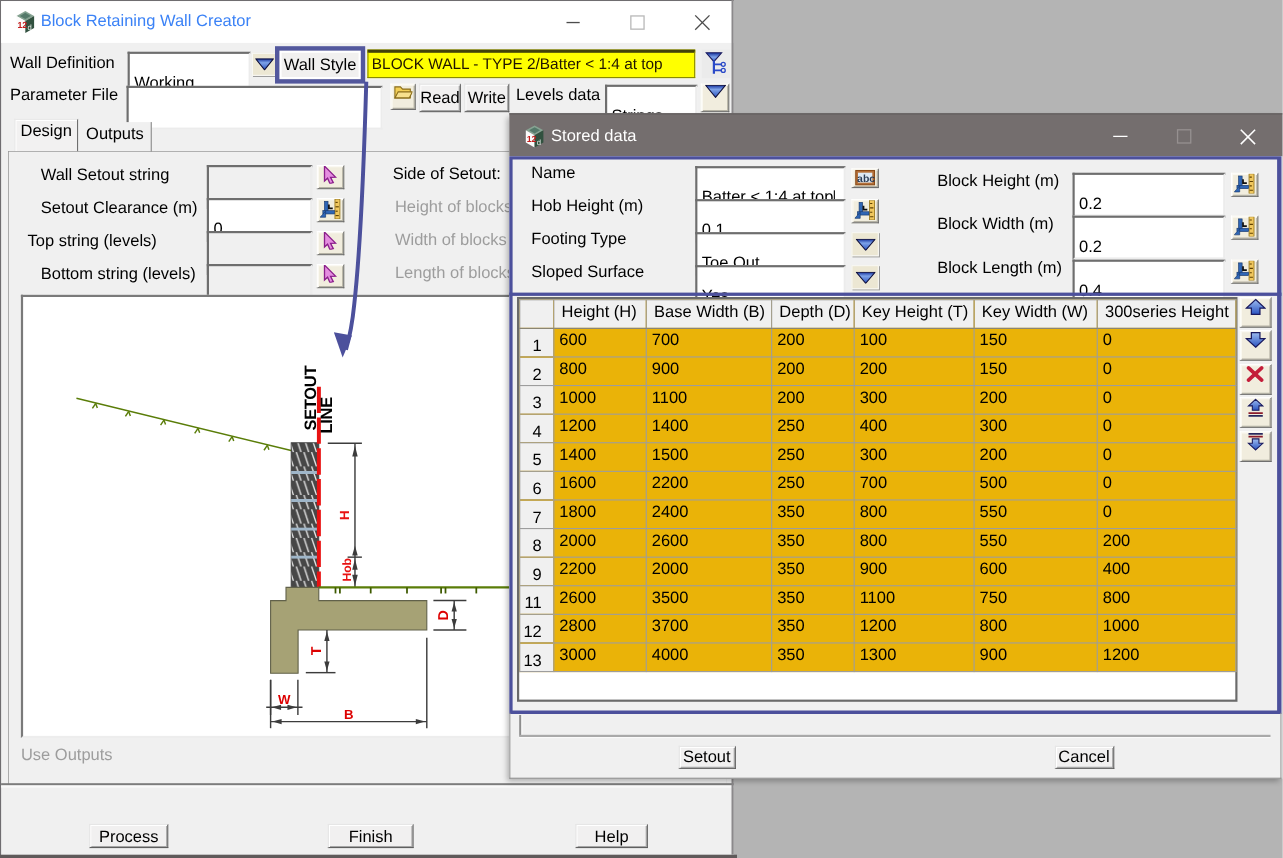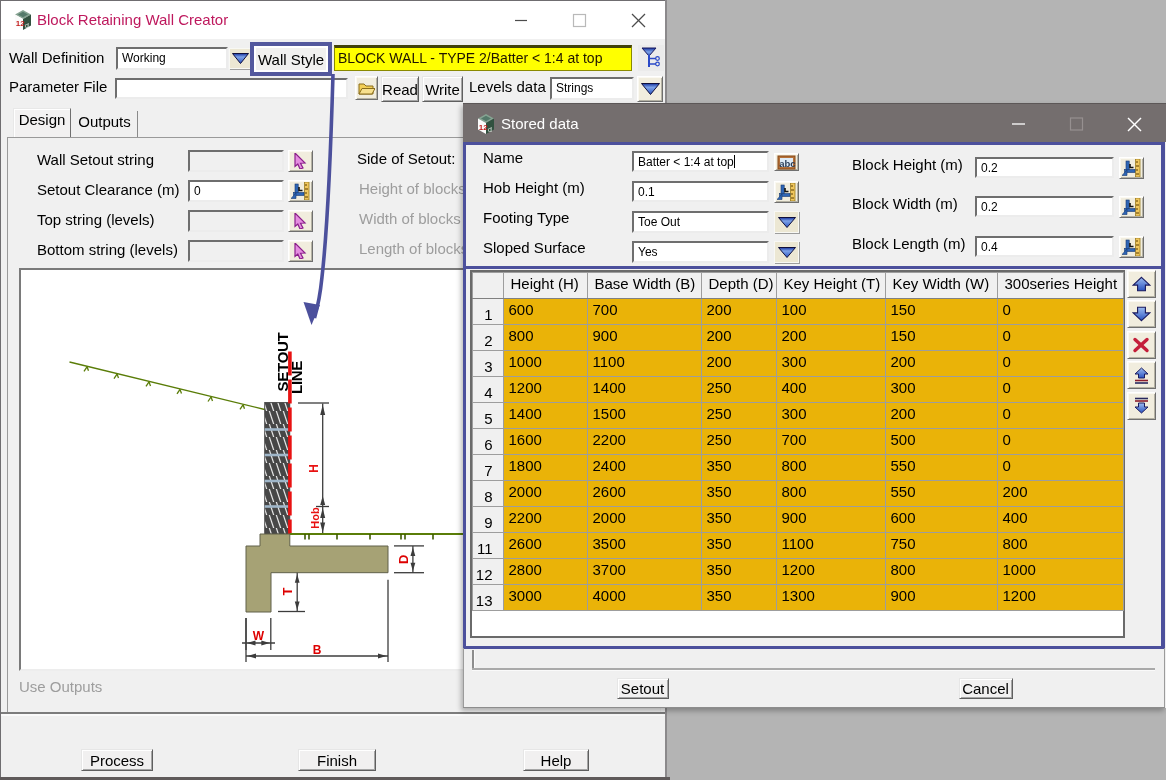--- a/index.html
+++ b/index.html
@@ -1,41 +1,41 @@
 <!DOCTYPE html>
 <html><head><meta charset="utf-8"><style>
 *{margin:0;padding:0;box-sizing:border-box}
 html,body{width:1166px;height:780px;overflow:hidden}
 body{background:#b4b4b4;font-family:"Liberation Sans",sans-serif;position:relative;font-size:15px;color:#000}
 .abs{position:absolute}
 .lbl{position:absolute;font-size:15px;white-space:nowrap}
 .glbl{position:absolute;font-size:15px;color:#9d9d9d;white-space:nowrap}
-.tb{position:absolute;background:#fff;border:2px solid;border-color:#6e6e6e #ececec #ececec #6e6e6e;font-size:12px;line-height:17px;padding:1px 4px;white-space:nowrap;overflow:hidden}
+.tb{position:absolute;background:#fff;border:2px solid;border-color:#6e6e6e #ececec #ececec #6e6e6e;font-size:15px;line-height:17px;padding:18px 4px;white-space:nowrap;overflow:hidden}
 .tbd{background:#f0f0f0}
 .btn{position:absolute;background:#f1f0f0;border:1px solid;border-color:#e6e6e6 #5f5f5f #5f5f5f #e6e6e6;box-shadow:inset 1px 1px 0 #ffffff,inset -1px -1px 0 #a6a6a6;display:flex;align-items:center;justify-content:center;font-size:15px}
-.ibtn{position:absolute;background:#f1edde;border:1px solid;border-color:#ffffff #6f6f6f #6f6f6f #ffffff;box-shadow:inset 1px 1px 0 #fbf9f2,inset -1px -1px 0 #b5b2a4;display:flex;align-items:center;justify-content:center}
+.ibtn{position:absolute;background:#f1edde;border:1px solid;border-color:#ffffff #6f6f6f #6f6f6f #ffffff;box-shadow:inset 1px 1px 0 #fbf9f2,inset -1px -1px 0 #b5b2a4;display:flex;justify-content:center}
 .fdd{position:absolute;background:#ece7d3;border:1px solid #f8f8f4;box-shadow:1px 1px 0 #9d9d9d;display:flex;align-items:center;justify-content:center}
 table.grid{border-collapse:collapse;table-layout:fixed;background:#eab308;font-size:15px}
 table.grid td,table.grid th{border:1px solid #9d9d9d;height:26px;padding:1px 0 0 5px;text-align:left;font-weight:normal;white-space:nowrap;overflow:hidden;vertical-align:top;line-height:19px}
 table.grid th{background:#f0f0f0;border-bottom:1px solid #808080;padding-left:7px}
 table.grid td.rn{background:#f0f0f0;text-align:right;padding:6px 10px 0 0}
 </style></head><body>
 
 <div class="abs" id="mainwin" style="left:0;top:0;width:667px;height:780px;background:#f0f0f0;border:1px solid #6f6d70;border-bottom:none;border-right:none">
 
   <div class="abs" style="left:0;top:0;width:666px;height:38px;background:#ffffff">
     <svg class="abs" style="left:13px;top:8px" width="18" height="22" viewBox="0 0 18 22">
       <polygon points="1,5.5 9,1 17,5.5 9,10" fill="#86a392"></polygon>
       <polygon points="4,5.5 9,2.7 14,5.5 9,8.3" fill="#54796a"></polygon>
       <polygon points="1,5.5 9,10 9,21 1,16.5" fill="#fbfbfb"></polygon>
       <polygon points="9,10 17,5.5 17,16.5 9,21" fill="#31513f"></polygon>
       <text x="1.8" y="16.5" font-size="8" font-weight="bold" fill="#c41c1c" font-family="Liberation Sans">12</text>
       <text x="11" y="18.5" font-size="7" fill="#e8f0ea" font-family="Liberation Sans">d</text>
     </svg>
-    <div class="abs" style="left:36px;top:10px;font-size:15px;color:#be185d">Block Retaining Wall Creator</div>
+    <div class="abs" style="left:36px;top:10px;font-size:15px;color:#3b82f6">Block Retaining Wall Creator</div>
     <svg class="abs" style="left:508px;top:0" width="140" height="38" viewBox="0 0 140 38">
       <line x1="6" y1="19.5" x2="18" y2="19.5" stroke="#4c4c4c" stroke-width="1.2"></line>
       <rect x="64.5" y="13.5" width="12" height="12" fill="none" stroke="#b9b9b9" stroke-width="1.2"></rect>
       <line x1="123" y1="13" x2="136" y2="26" stroke="#4c4c4c" stroke-width="1.2"></line>
       <line x1="136" y1="13" x2="123" y2="26" stroke="#4c4c4c" stroke-width="1.2"></line>
     </svg>
   </div>
 
   <div class="lbl" style="left:8px;top:48px">Wall Definition</div>
   <div class="tb" style="left:115px;top:46px;width:112px;height:23px">Working</div>
@@ -98,21 +98,21 @@
 
   <div class="abs" style="left:12px;top:107px;width:58px;height:30px;background:#f2f1f1;border:1px solid;border-color:#e8e8e8 #6f6f6f transparent #e8e8e8;box-shadow:inset 1px 1px 0 #fff;text-align:center;padding-top:2px;font-size:15px">Design</div>
   <div class="abs" style="left:71px;top:110px;width:66px;height:27px;background:#f0f0f0;border-right:1px solid #8a8a8a;text-align:center;padding-top:2px;font-size:15px">Outputs</div>
 
   <div class="abs" style="left:6px;top:136px;width:654px;height:577px;box-shadow:inset 1px 1px 0 #9a9a9a, inset -1px -1px 0 #e9e9e9"></div>
 
   <div class="lbl" style="left:36px;top:150px">Wall Setout string</div>
   <div class="tb tbd" style="left:187px;top:149px;width:96px;height:22px"></div>
   <div class="lbl" style="left:36px;top:180px">Setout Clearance (m)</div>
   <div class="tb" style="left:187px;top:179px;width:96px;height:22px">0</div>
-  <div class="lbl" style="left:36px;top:210px">Top string (levels)</div>
+  <div class="lbl" style="left:24px;top:210px">Top string (levels)</div>
   <div class="tb tbd" style="left:187px;top:209px;width:96px;height:22px"></div>
   <div class="lbl" style="left:36px;top:240px">Bottom string (levels)</div>
   <div class="tb tbd" style="left:187px;top:239px;width:96px;height:22px"></div>
 
   <div class="ibtn" style="left:287px;top:149px;width:25px;height:22px">
       <svg width="15" height="16" viewBox="0 0 15 16">
         <path d="M2 0 L12 10 L7.5 10.2 L10 15 L7 16 L4.8 11 L2 13.5 Z" fill="#e58ee0" stroke="#8b1f8b" stroke-width="1.2"></path>
       </svg>
     </div>
   <div class="ibtn" style="left:287px;top:179px;width:25px;height:22px">

